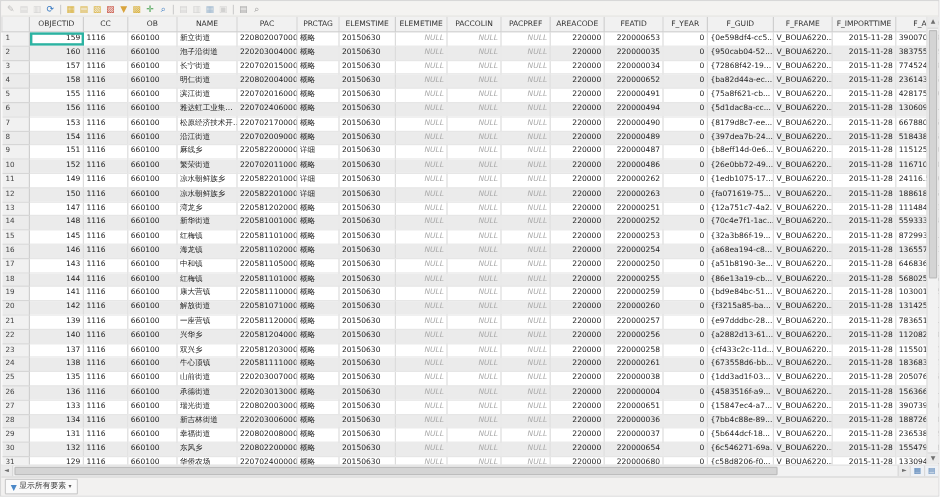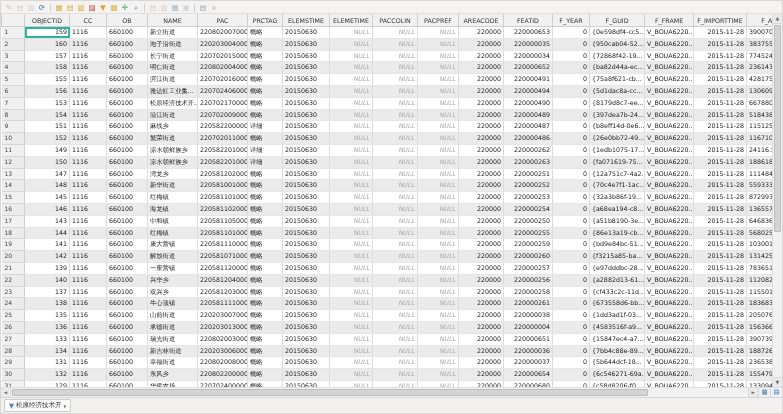--- a/index.html
+++ b/index.html
@@ -729,18 +729,18 @@
       <div class="hs-thumb"></div>
     </div>
     <div class="hs-arrow right">►</div>
     <div class="hs-extra">▦</div>
     <div class="hs-extra">▤</div>
   </div>
 
   <div class="bottombar">
     <div class="filter-btn">
       <span class="funnel">▼</span>
-      <span>松原经济技术开</span>
+      <span>显示所有要素</span>
       <span class="caret">▾</span>
     </div>
   </div>
 
 </div>
 
 </body></html>

